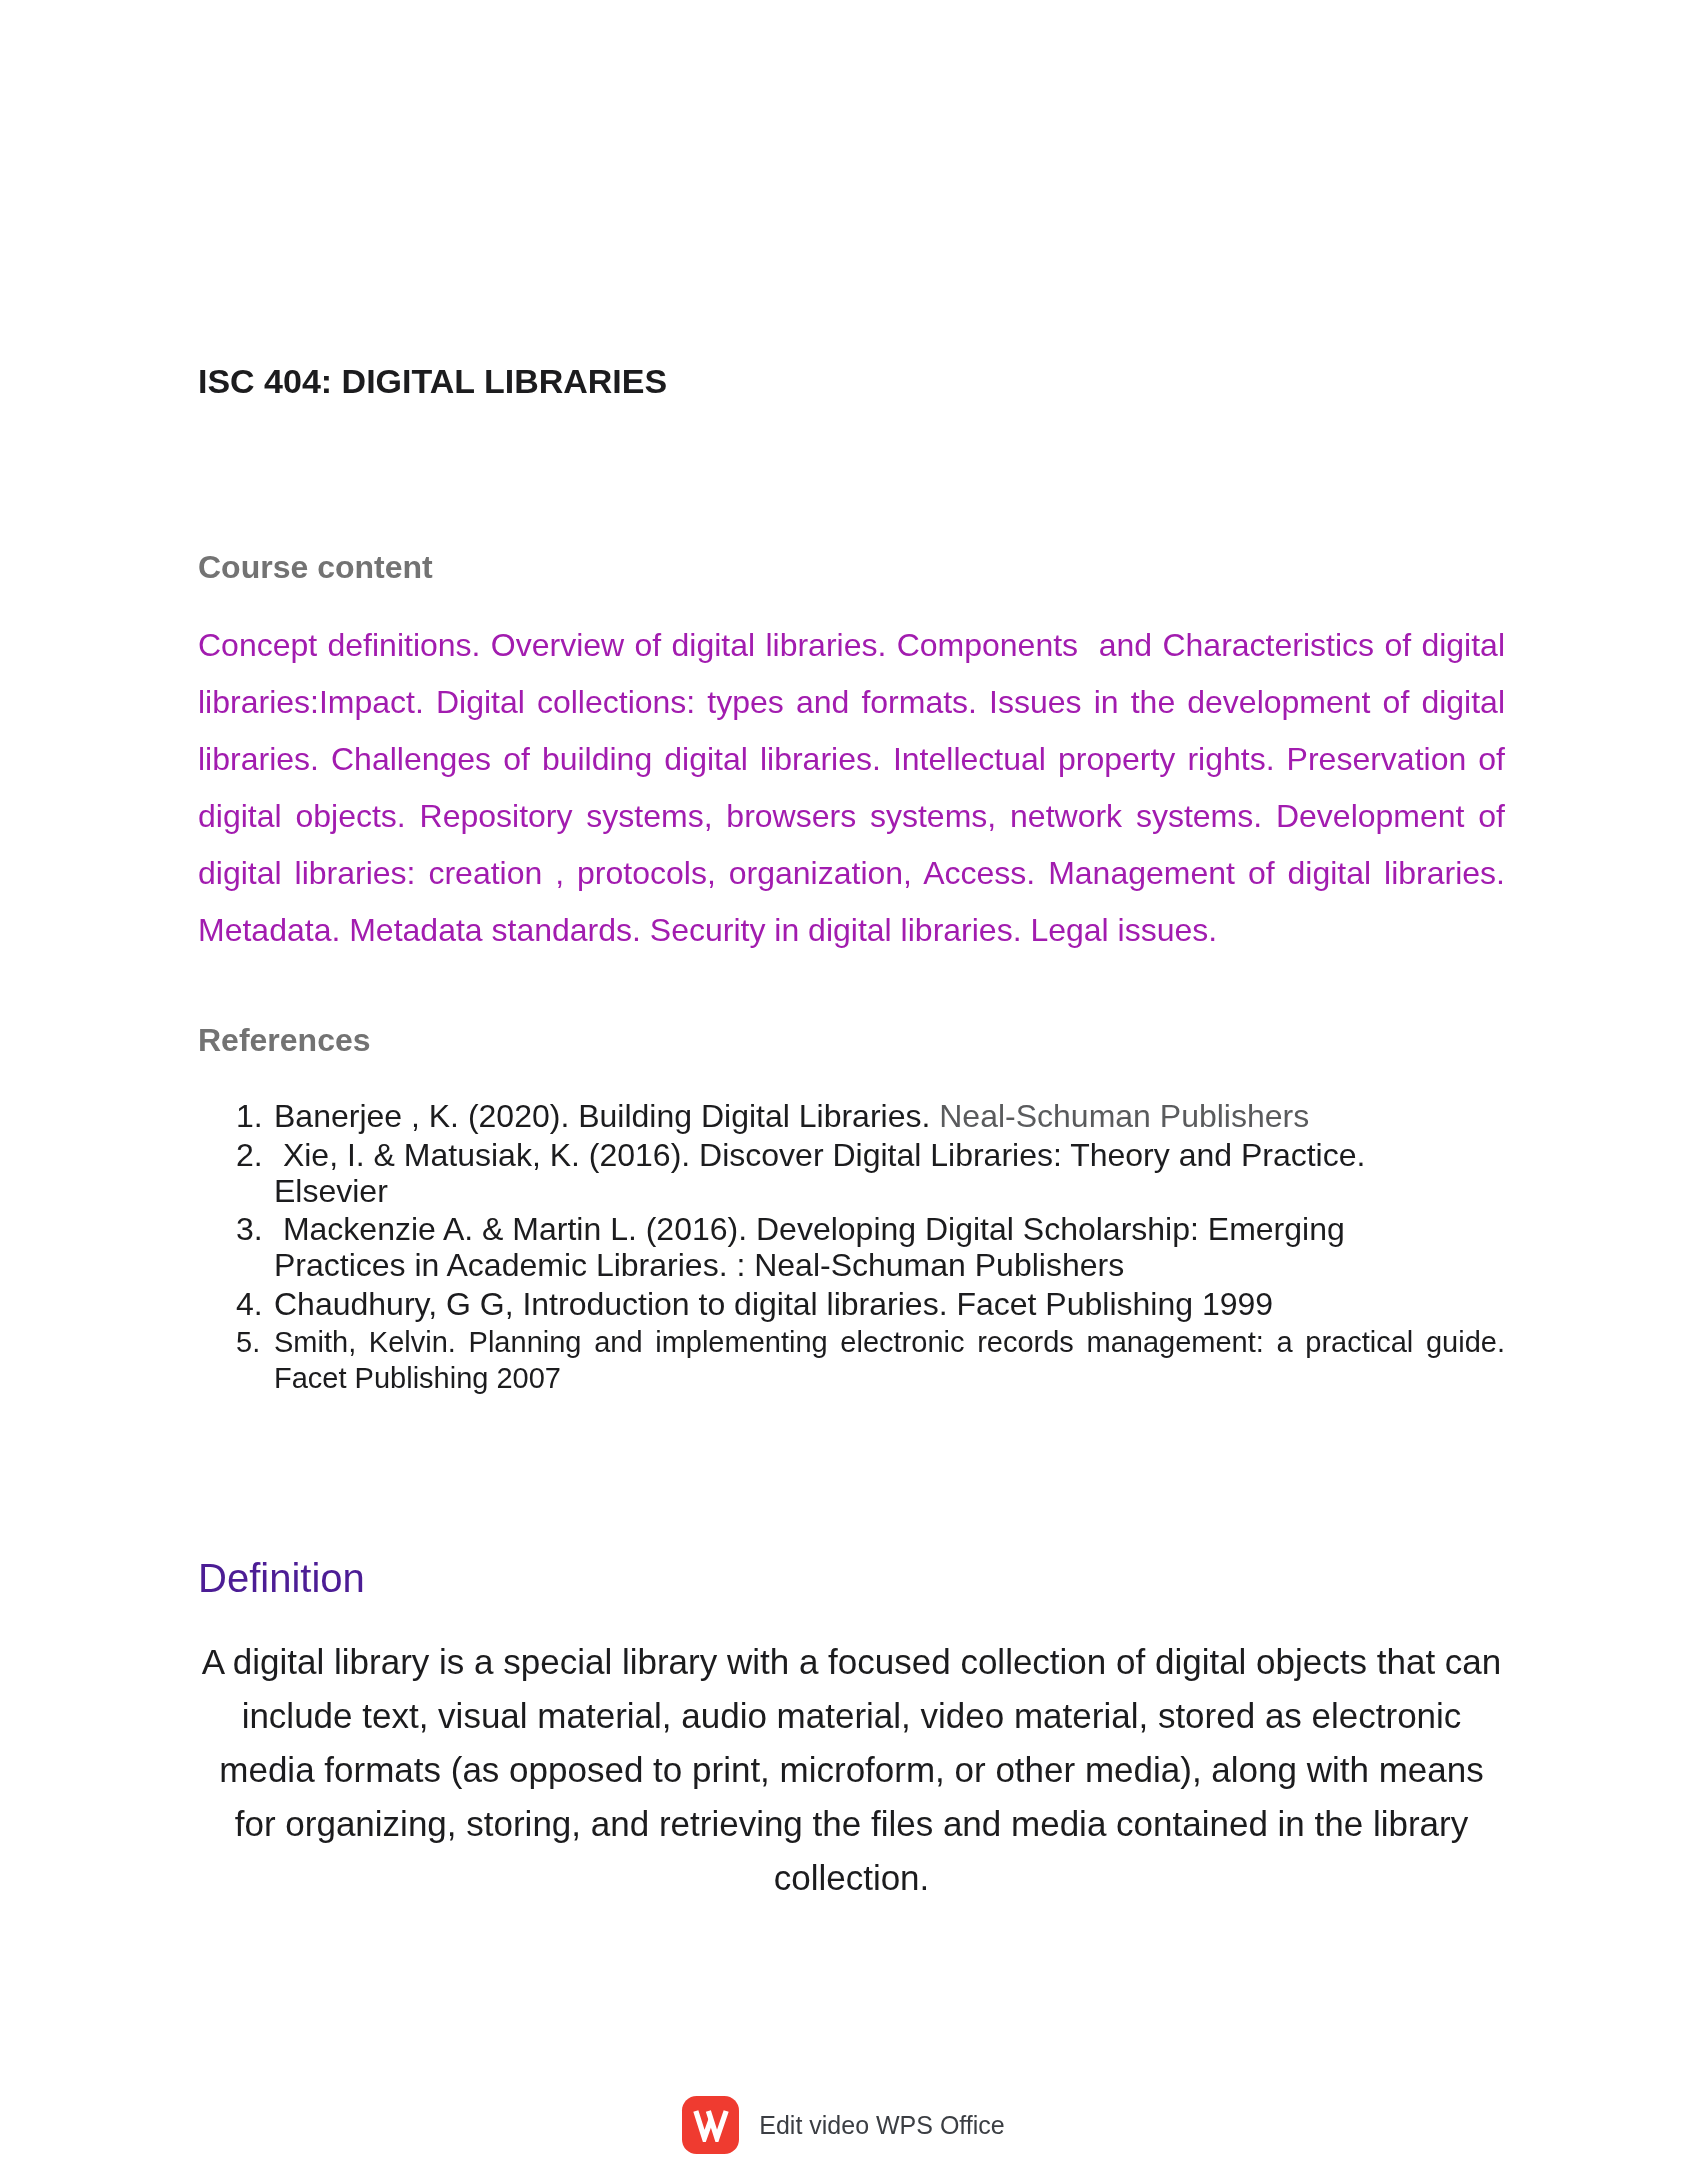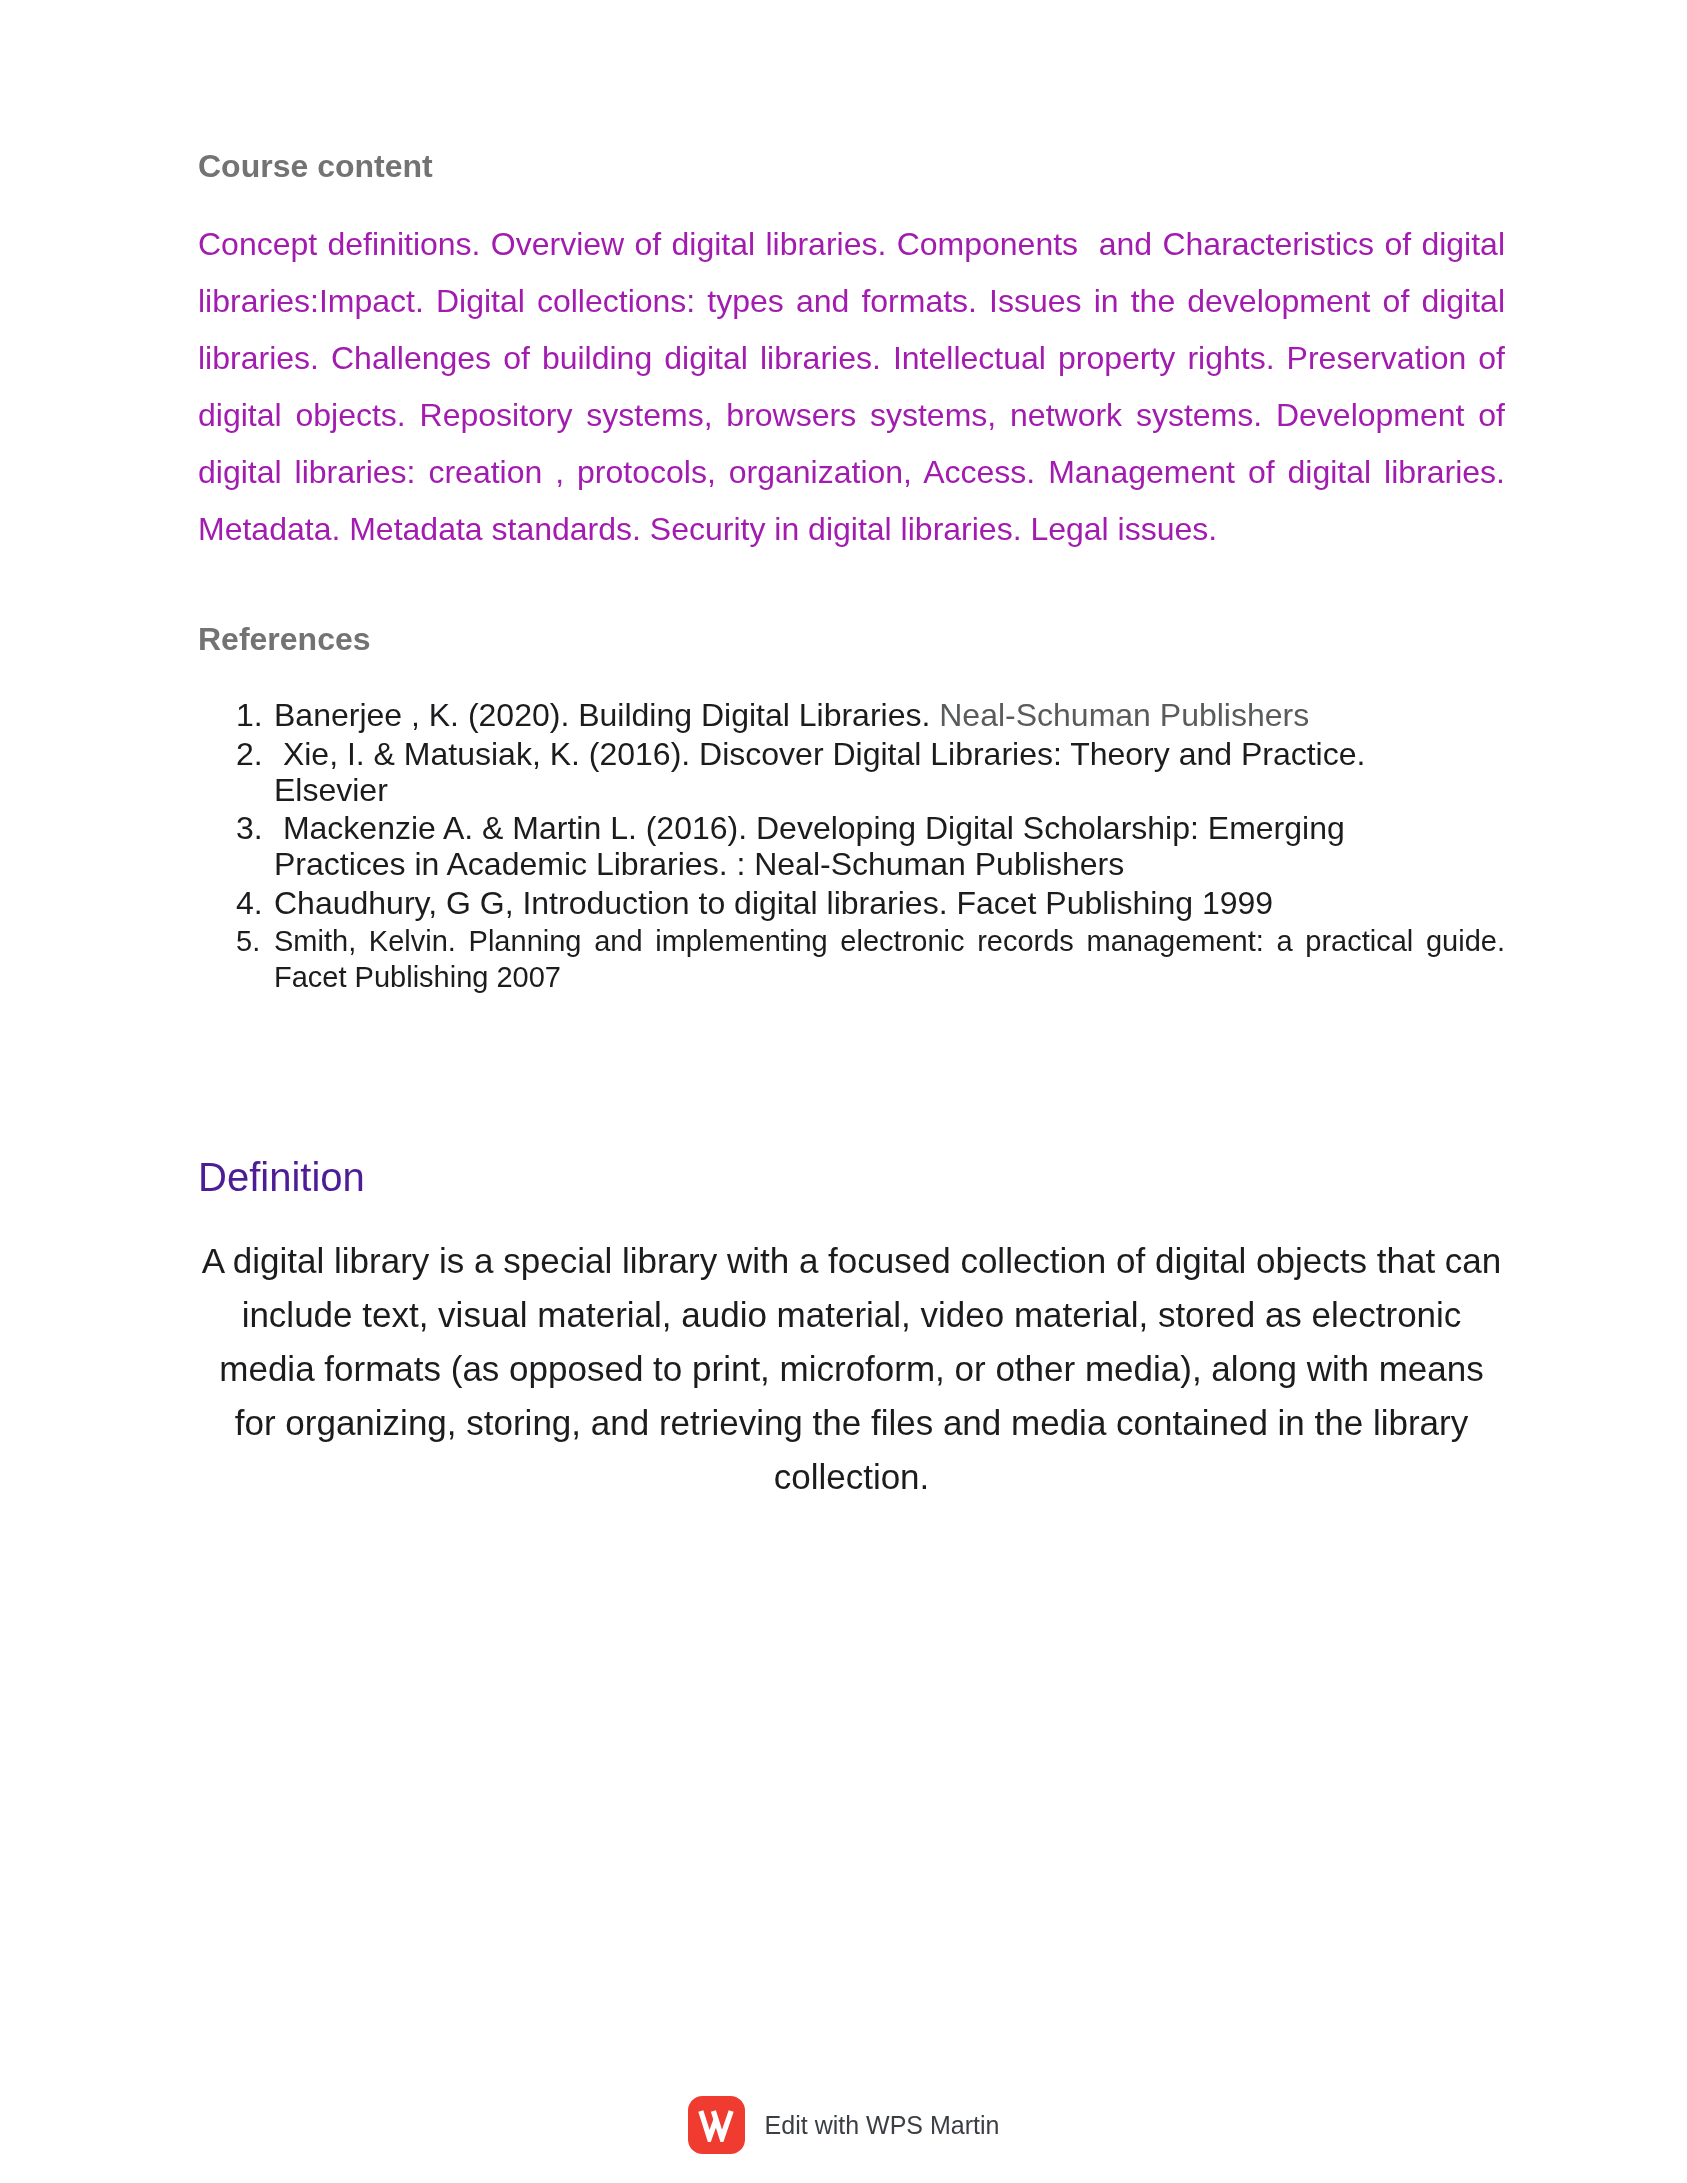--- a/index.html
+++ b/index.html
@@ -109,20 +109,21 @@
     font-size: 25px;
     line-height: 29px;
     color: #3b3e43;
   }
 </style>
 </head>
 <body>
 
 <div class="content">
 
+  <h1 class="doc-title">ISC 404: DIGITAL LIBRARIES</h1>
 
   <h2 class="section-heading course-heading">Course content</h2>
 
   <p class="course-body">Concept definitions. Overview of digital libraries. Components  and Characteristics of digital libraries:Impact. Digital collections: types and formats. Issues in the development of digital libraries. Challenges of building digital libraries. Intellectual property rights. Preservation of digital objects. Repository systems, browsers systems, network systems. Development of digital libraries: creation , protocols, organization, Access. Management of digital libraries.  Metadata. Metadata standards. Security in digital libraries. Legal issues.</p>
 
   <h2 class="section-heading refs-heading">References</h2>
 
   <div class="refs-list">
 
     <div class="ref-item">
@@ -160,15 +161,15 @@
 
 </div>
 
 <div class="page-footer">
   <span class="wps-logo">
     <svg width="36" height="33" viewBox="0 0 54 50" xmlns="http://www.w3.org/2000/svg">
       <path d="M4 3 L17 44 L27 16" fill="none" stroke="#ffffff" stroke-width="8" stroke-linejoin="miter" stroke-linecap="butt"></path>
       <path d="M23 3 L36 44 L50 3" fill="none" stroke="#ffffff" stroke-width="8" stroke-linejoin="miter" stroke-linecap="butt"></path>
     </svg>
   </span>
-  <span class="footer-label">Edit with WPS Martin</span>
+  <span class="footer-label">Edit video WPS Office</span>
 </div>
 
 
 </body></html>

